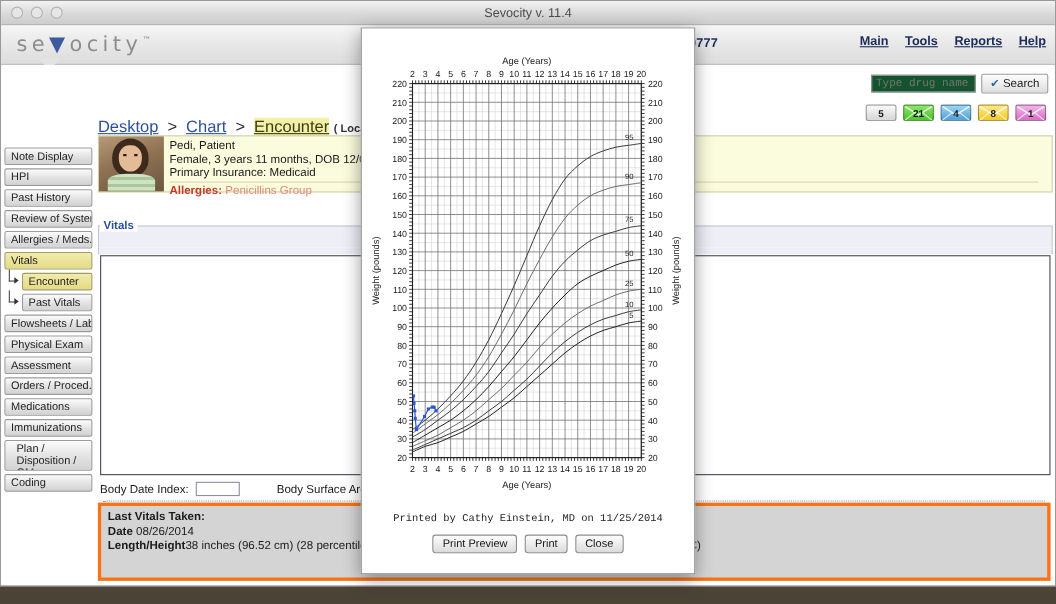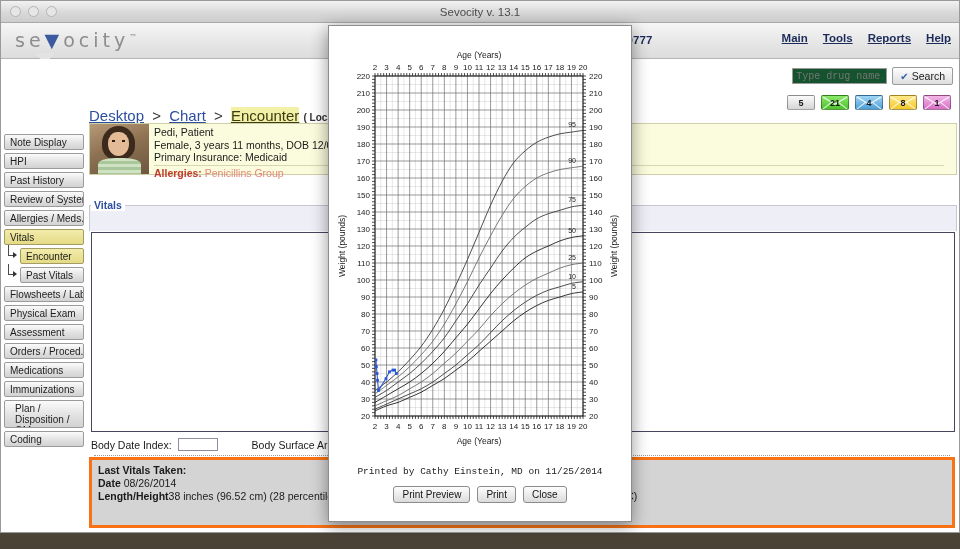--- a/index.html
+++ b/index.html
@@ -304,21 +304,21 @@
   <div class="desktop-bg"></div>
 
   <div class="os-window">
 
     <div class="os-titlebar">
       <div class="traffic">
         <span></span>
         <span></span>
         <span></span>
       </div>
-      <div class="os-title">Sevocity v. 13.1</div>
+      <div class="os-title">Sevocity v. 11.4</div>
     </div>
 
     <div class="banner">
       <div class="logo">se<span class="v">▼</span>ocity<sup>™</sup></div>
       <div class="logo-tab"></div>
       <div class="clinic-line">Cathy Einstein, MD @ Demonstration Clinic (210)737-0777</div>
       <div class="menubar">
         <span>Main</span>
         <span>Tools</span>
         <span>Reports</span>

